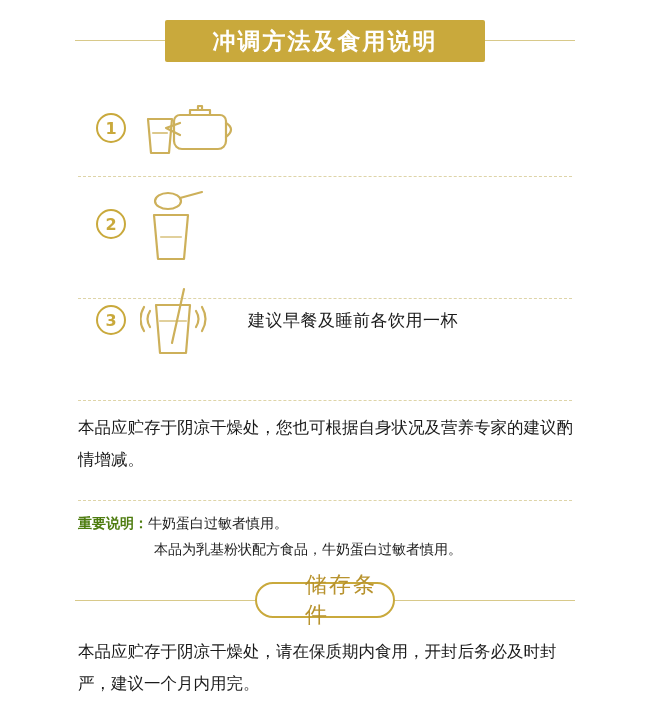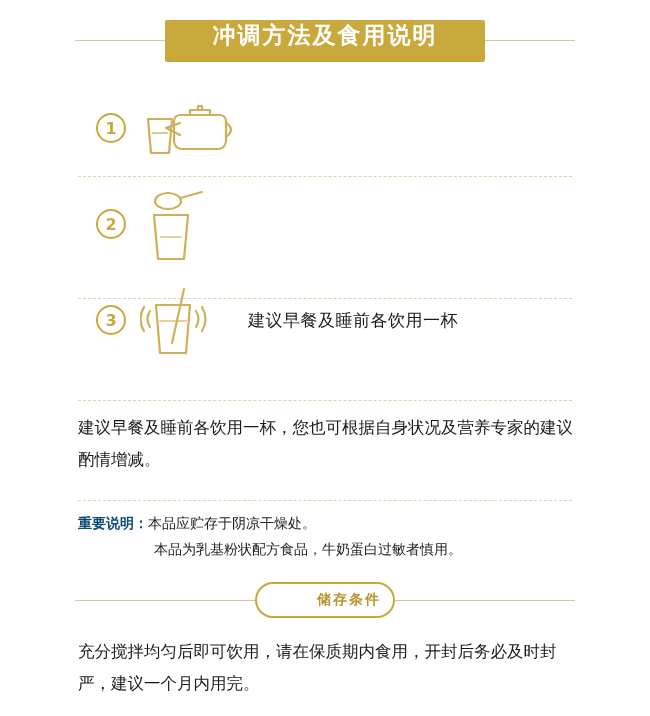--- a/index.html
+++ b/index.html
@@ -39,20 +39,21 @@
   }
   .banner {
     position: absolute;
     top: 0;
     left: 165px;
     width: 320px;
     height: 42px;
     background: #c9a93c;
     border-radius: 2px;
     display: flex;
+    align-items: center;
     justify-content: center;
   }
   .banner-text {
     color: #ffffff;
     font-size: 23px;
     font-weight: bold;
     letter-spacing: 2px;
     font-family: "DejaVu Sans", "Liberation Sans", sans-serif;
   }
 
@@ -133,21 +134,21 @@
   .note {
     position: absolute;
     left: 78px;
     top: 510px;
     width: 500px;
     font-size: 14px;
     line-height: 26px;
     font-family: "DejaVu Sans", "Liberation Sans", sans-serif;
   }
   .note-label {
-    color: #0c4a6e;
+    color: #4d7c0f;
     font-weight: bold;
   }
   .note-line2 {
     margin-left: 76px;
   }
 
   
   .storage-wrap {
     position: absolute;
     top: 582px;
@@ -172,22 +173,22 @@
     background: #ffffff;
     border: 2px solid #c9a93c;
     border-radius: 18px;
     display: flex;
     align-items: center;
     justify-content: center;
     box-sizing: border-box;
   }
   .storage-text {
     color: #b8932e;
-    font-size: 14px;
-    font-weight: bold;
+    font-size: 22px;
+    font-weight: normal;
     letter-spacing: 2px;
     font-family: "DejaVu Sans", "Liberation Sans", sans-serif;
     margin-left: 48px;
   }
 
   .storage-para {
     position: absolute;
     left: 78px;
     top: 636px;
     width: 500px;
@@ -270,31 +271,31 @@
       </span>
       <span class="step-text">建议早餐及睡前各饮用一杯</span>
     </div>
   </div>
 
   <div class="dashed d1"></div>
   <div class="dashed d2"></div>
   <div class="dashed d3"></div>
   <div class="dashed d4"></div>
 
-  <div class="para">建议早餐及睡前各饮用一杯，您也可根据自身状况及营养专家的建议酌情增减。</div>
+  <div class="para">本品应贮存于阴凉干燥处，您也可根据自身状况及营养专家的建议酌情增减。</div>
 
   <div class="note">
     <div>
-      <span class="note-label">重要说明：</span><span>本品应贮存于阴凉干燥处。</span>
+      <span class="note-label">重要说明：</span><span>牛奶蛋白过敏者慎用。</span>
     </div>
     <div class="note-line2">本品为乳基粉状配方食品，牛奶蛋白过敏者慎用。</div>
   </div>
 
   <div class="storage-wrap">
     <div class="storage-rule"></div>
     <div class="storage-banner">
       <span class="storage-text">储存条件</span>
     </div>
   </div>
 
-  <div class="storage-para">充分搅拌均匀后即可饮用，请在保质期内食用，开封后务必及时封严，建议一个月内用完。</div>
+  <div class="storage-para">本品应贮存于阴凉干燥处，请在保质期内食用，开封后务必及时封严，建议一个月内用完。</div>
 
 </div>
 
 </body></html>

